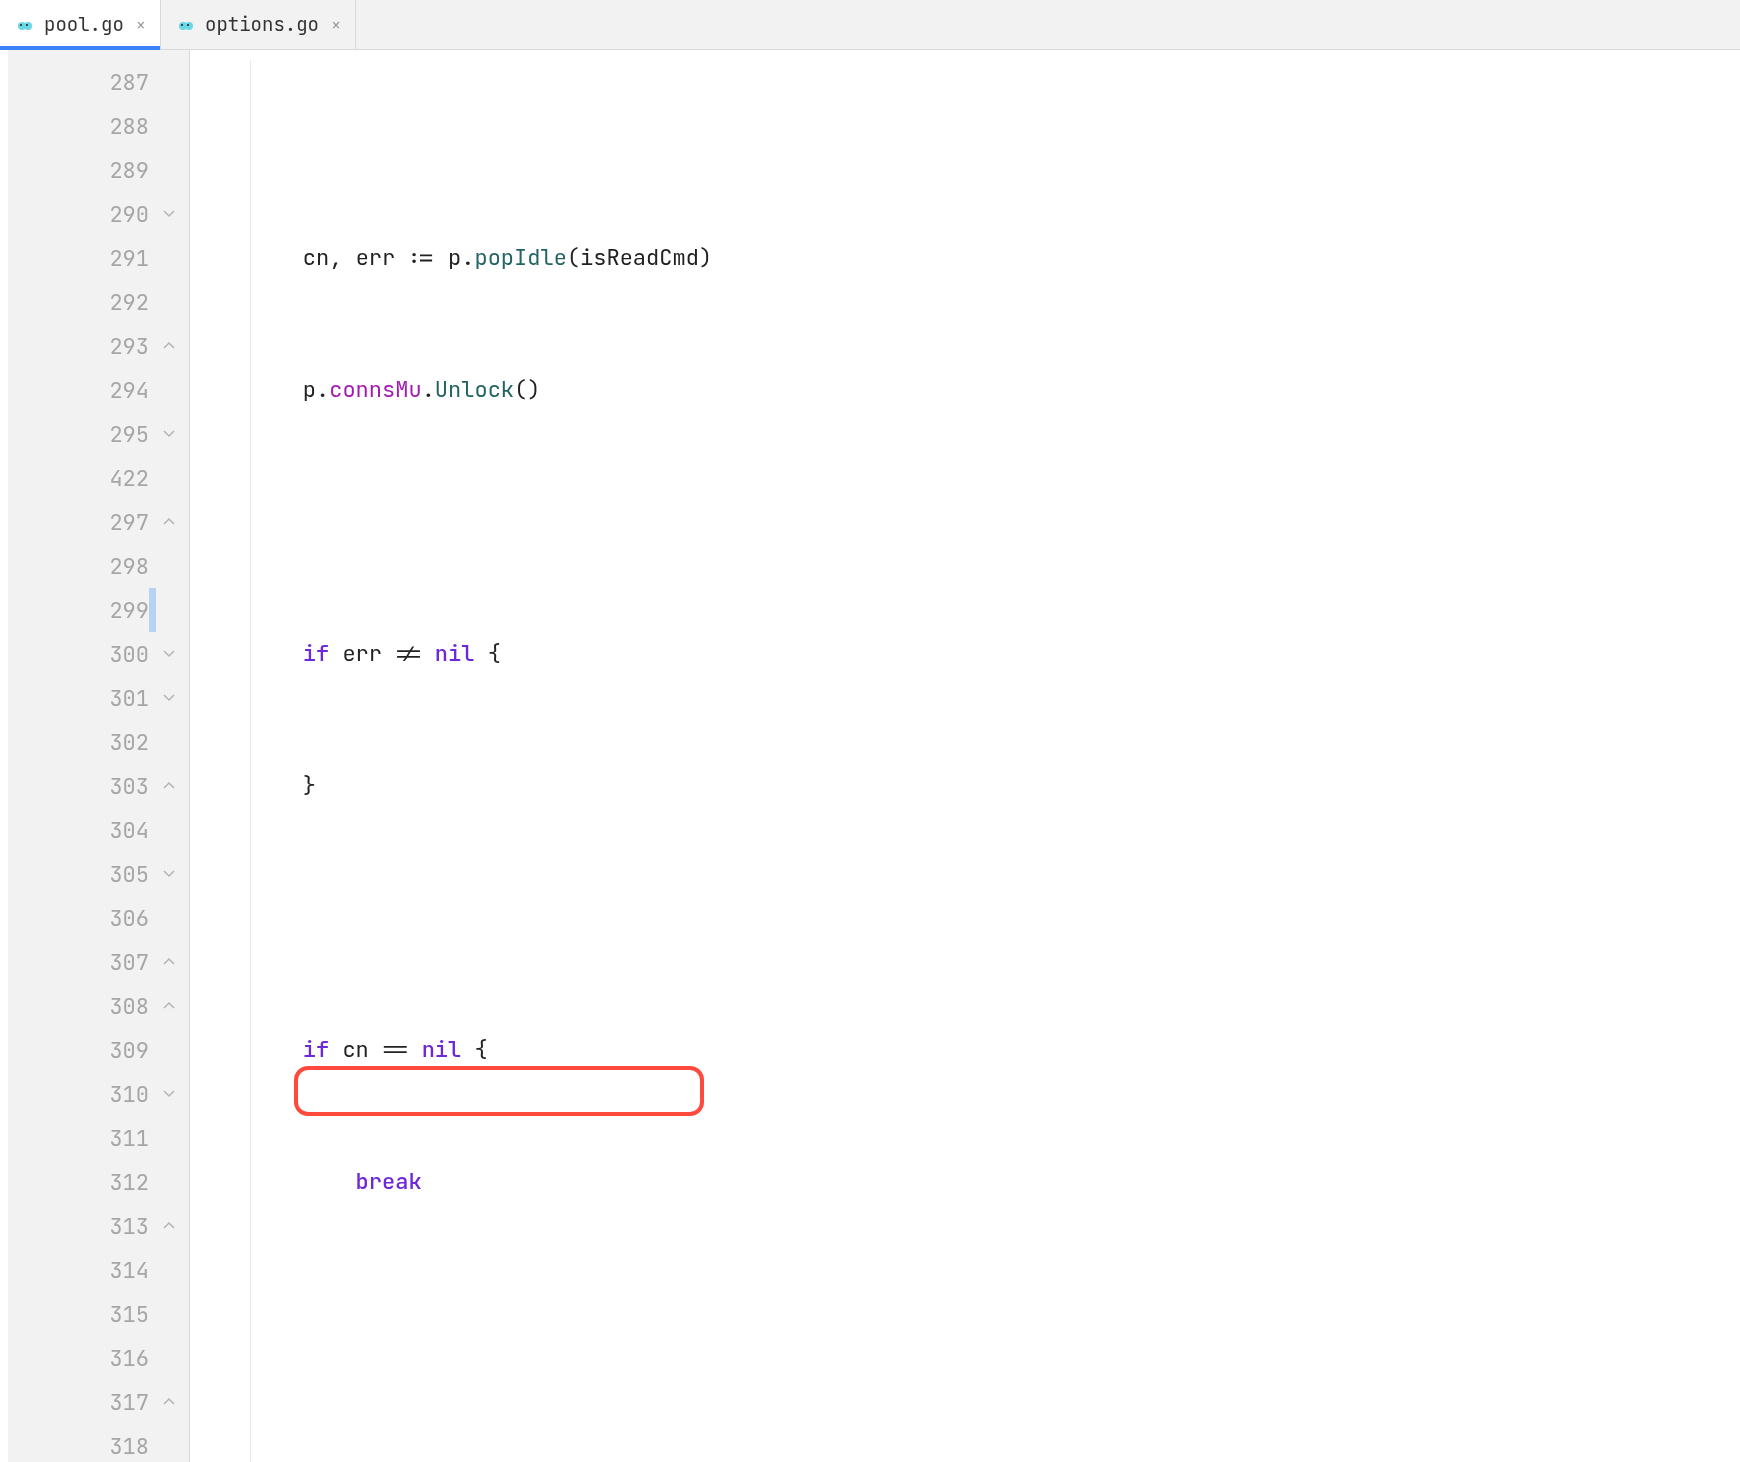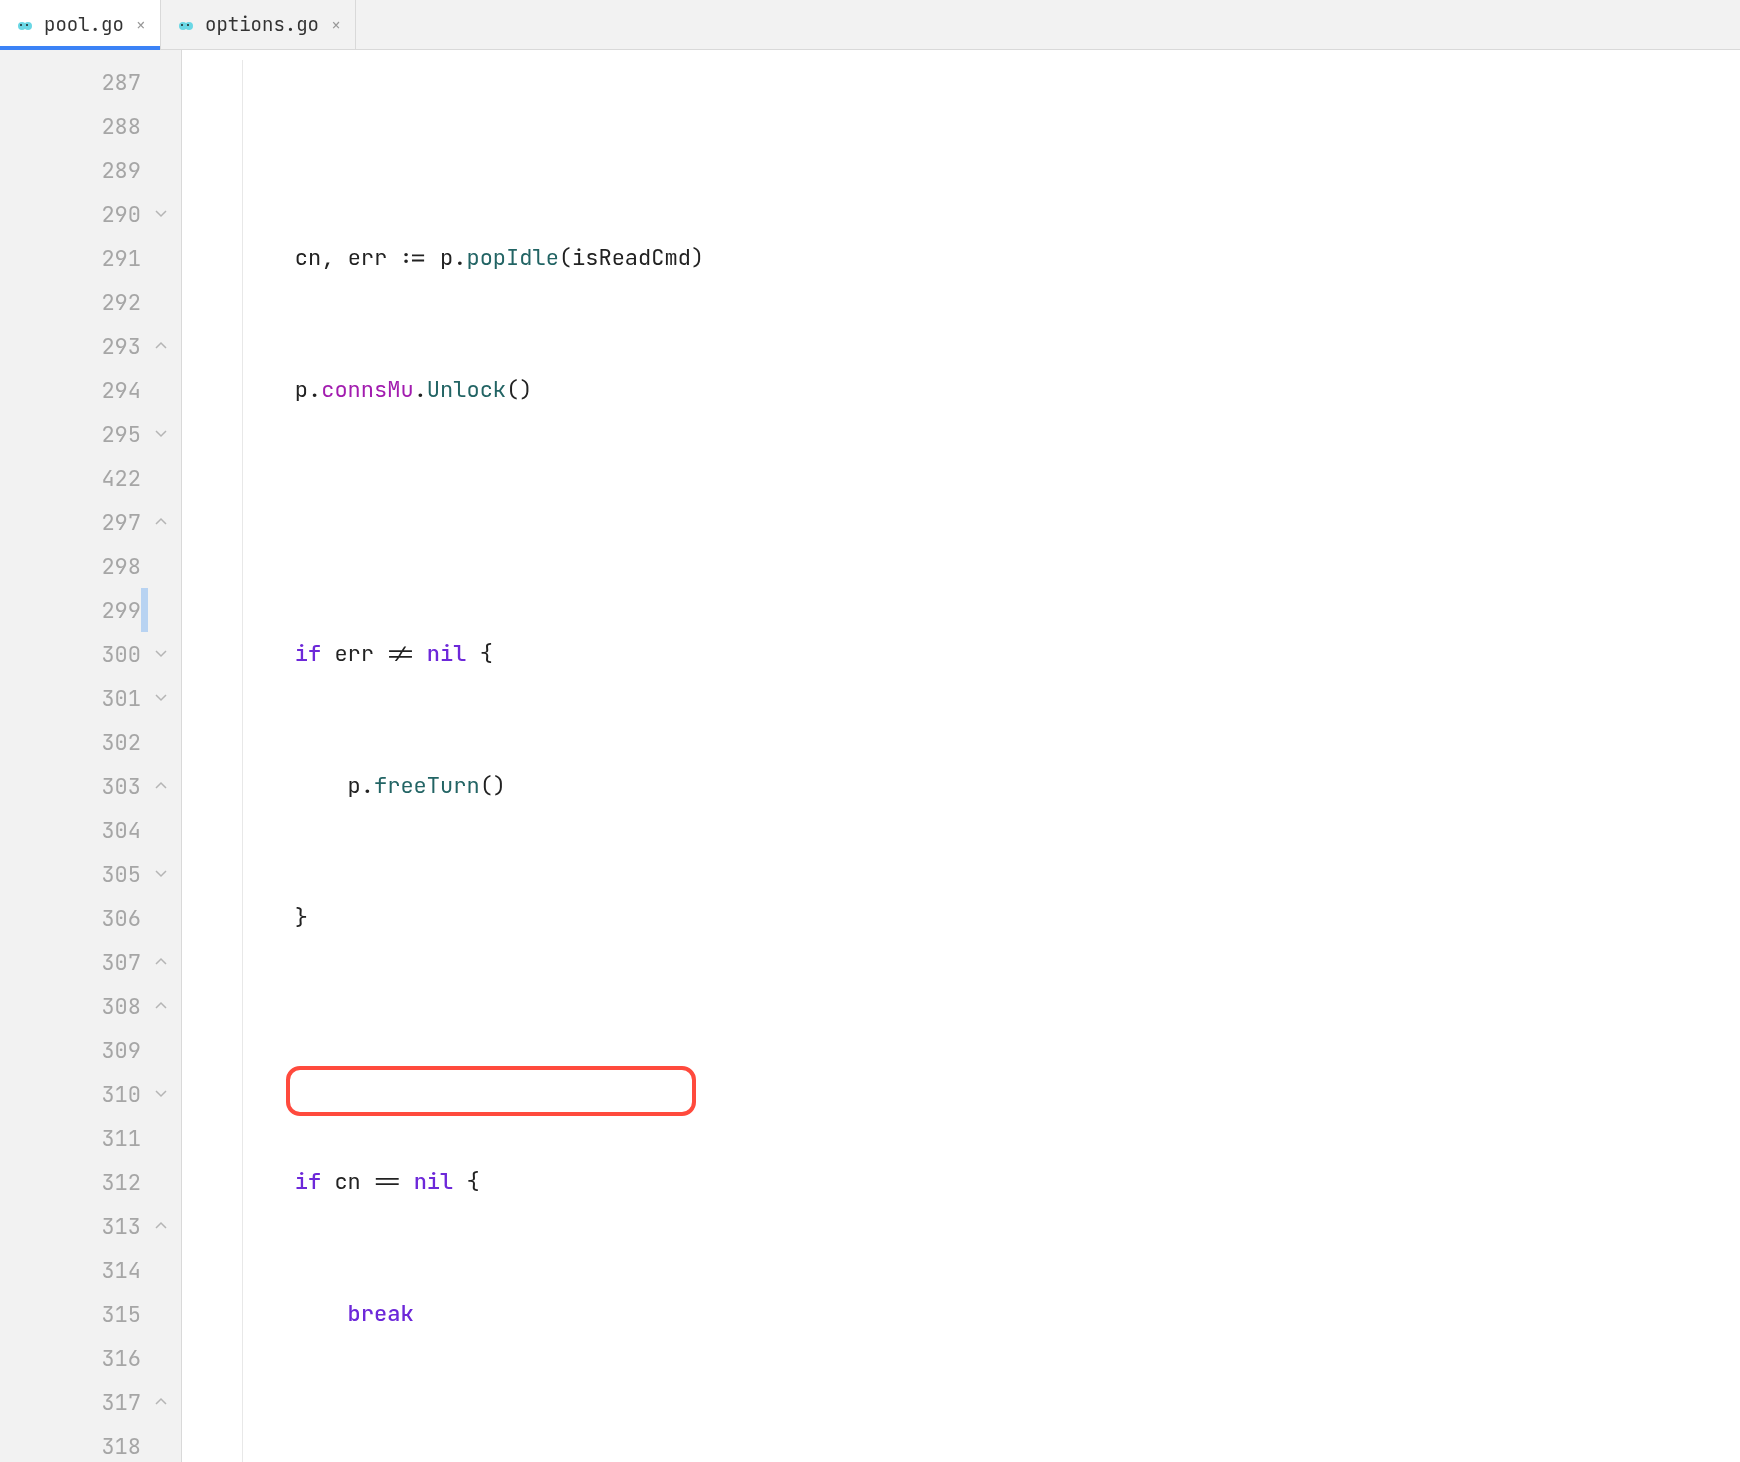--- a/index.html
+++ b/index.html
@@ -41,20 +41,21 @@
   .tab .icon svg { display:block; }
   .tab .close {
     color: #999;
     font-size: 17px;
     padding-left: 4px;
   }
   .editor {
     display: flex;
     height: calc(100% - 50px);
     width: 100%;
+    padding-left: 8px;
   }
   .gutter {
     width: 182px;
     background: #f2f2f2;
     border-right: 1px solid #d9d9d9;
     padding-top: 10px;
     flex-shrink: 0;
     position: relative;
   }
   .gutter-line {
@@ -400,21 +401,20 @@
         <div class="fold-area"></div>
       </div>
     </div>
   <div class="code" id="code">
     <div class="vline v1"></div>
 
     <span class="code-line">    <span class="t-id">cn</span><span class="t-op">, </span><span class="t-id">err</span><span class="t-op"> := </span><span class="t-id">p</span><span class="t-op">.</span><span class="t-fn">popIdle</span><span class="t-op">(</span><span class="t-id">isReadCmd</span><span class="t-op">)</span></span>
     <span class="code-line">    <span class="t-id">p</span><span class="t-op">.</span><span class="t-field">connsMu</span><span class="t-op">.</span><span class="t-fn">Unlock</span><span class="t-op">()</span></span>
     <span class="code-line"></span>
     <span class="code-line">    <span class="t-kw">if</span><span> </span><span class="t-id">err</span><span class="t-op"> != </span><span class="t-kw">nil</span><span class="t-op"> {</span></span>
-    <span class="code-line">        <span class="t-id">p</span><span class="t-op">.</span><span class="t-fn">freeTurn</span><span class="t-op">()</span></span>
     <span class="code-line">    <span class="t-op">}</span></span>
     <span class="code-line"></span>
     <span class="code-line">    <span class="t-kw">if</span><span> </span><span class="t-id">cn</span><span class="t-op"> == </span><span class="t-kw">nil</span><span class="t-op"> {</span></span>
     <span class="code-line">        <span class="t-kw">break</span></span>
     
     
     
     
     
     

